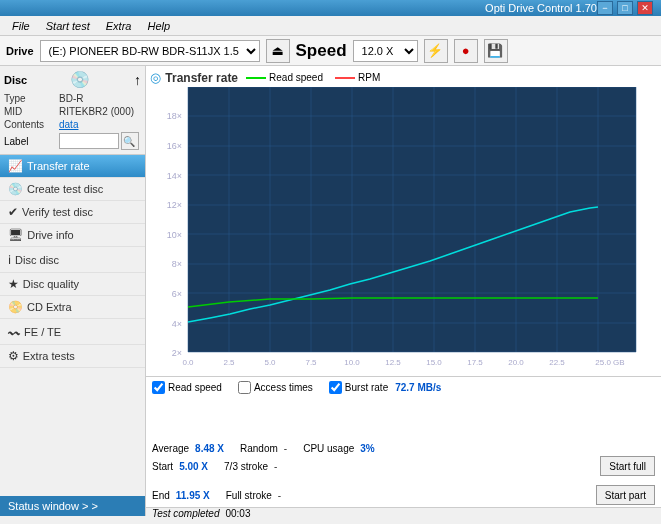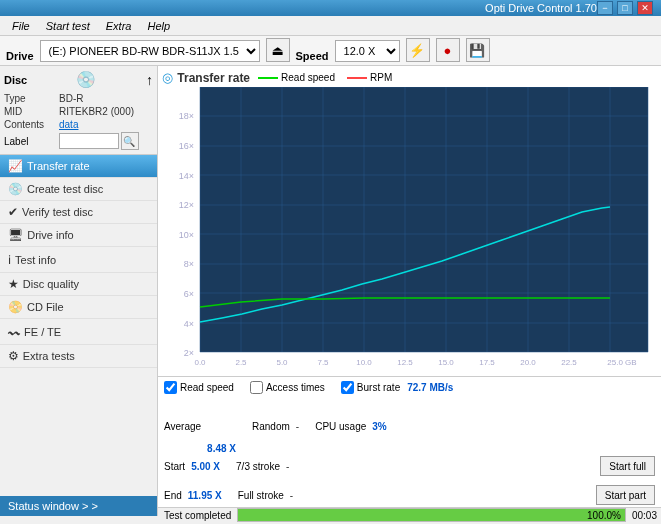--- a/index.html
+++ b/index.html
@@ -42,21 +42,21 @@
       font-size: 11px;
       cursor: pointer;
       font-style: italic;
     }
 
     
     .toolbar {
       background: #f5f5f5;
       border-bottom: 1px solid #ccc;
       display: flex;
-      align-items: flex-end;
+      align-items: center;
       padding: 3px 6px;
       height: 30px;
       gap: 6px;
     }
     .toolbar-label { font-size: 11px; font-weight: bold; }
     .drive-select {
       flex: 1;
       max-width: 220px;
       font-size: 11px;
       height: 22px;
@@ -65,39 +65,39 @@
       padding: 0 4px;
     }
     .toolbar-icon-btn {
       width: 24px; height: 24px;
       border: 1px solid #aaa;
       background: #f0f0f0;
       display: flex; align-items: center; justify-content: center;
       cursor: pointer;
       font-size: 13px;
     }
-    .speed-label { font-size: 11px; font-weight: bold; }
+    .speed-label { font-size: 17px; font-weight: bold; }
     .speed-select {
       font-size: 11px;
       height: 22px;
       border: 1px solid #aaa;
       background: white;
       padding: 0 4px;
       width: 65px;
     }
 
     
     .main-layout {
       display: flex;
       height: calc(524px - 24px - 20px - 30px);
     }
 
     
     .left-panel {
-      width: 158px;
+      width: 146px;
       background: #f0f0f0;
       border-right: 1px solid #ccc;
       display: flex;
       flex-direction: column;
       flex-shrink: 0;
     }
 
     
     .disc-section {
       padding: 4px;
@@ -238,20 +238,21 @@
       display: flex;
       align-items: center;
       height: 18px;
       background: #f0f0f0;
       border-top: 1px solid #ccc;
       font-size: 10px;
     }
     .status-text {
       padding: 0 6px;
       flex-shrink: 0;
+      font-style: italic;
     }
     .status-progress-outer {
       flex: 1;
       height: 14px;
       background: #d0d0d0;
       border: 1px solid #bbb;
       margin-right: 6px;
       position: relative;
     }
     .status-progress-inner {
@@ -340,29 +341,29 @@
     <div class="nav-item">
       <span class="nav-icon">✔</span>
       <span>Verify test disc</span>
     </div>
     <div class="nav-item">
       <span class="nav-icon">🖥</span>
       <span>Drive info</span>
     </div>
     <div class="nav-item">
       <span class="nav-icon">ℹ</span>
-      <span>Test info</span>
+      <span>Disc disc</span>
     </div>
     <div class="nav-item">
       <span class="nav-icon">★</span>
       <span>Disc quality</span>
     </div>
     <div class="nav-item">
       <span class="nav-icon">📀</span>
-      <span>CD File</span>
+      <span>CD Extra</span>
     </div>
     <div class="nav-item">
       <span class="nav-icon">〰</span>
       <span>FE / TE</span>
     </div>
     <div class="nav-item">
       <span class="nav-icon">⚙</span>
       <span>Extra tests</span>
     </div>
 
@@ -460,21 +461,21 @@
           <span>Access times</span>
         </div>
         <div class="cb-item">
           <input type="checkbox" checked="" style="">
           <span>Burst rate</span>
           <span class="burst-value">72.7 MB/s</span>
         </div>
       </div>
 
       <div style="display:flex; justify-content:space-between; align-items:center; margin-bottom:2px;">
-        <div style="display:flex; gap:6px; align-items:center; font-size:10px;">
+        <div style="display:flex; gap:6px; align-items:flex-end; font-size:10px;">
           <span>Average</span>
           <span style="color:#0055cc;font-weight:bold;margin-top:45px;">8.48 X</span>
           <span style="margin-left:10px;">Random</span>
           <span style="color:#333;">-</span>
           <span style="margin-left:10px;">CPU usage</span>
           <span style="color:#0055cc;font-weight:bold;">3%</span>
         </div>
       </div>
 
       <div style="display:flex; justify-content:space-between; align-items:center; margin-bottom:9px;">
@@ -493,22 +494,18 @@
           <span style="color:#0055cc;font-weight:bold;">11.95 X</span>
           <span style="margin-left:10px;">Full stroke</span>
           <span style="color:#333;">-</span>
         </div>
         <button class="start-btn">Start part</button>
       </div>
     </div>
 
     <div class="status-bar">
       <span class="status-text">Test completed</span>
-      <div class="status-progress-outer">
-        <div class="status-progress-inner" style="width:100%;"></div>
-        <span class="status-pct">100.0%</span>
-      </div>
       <span style="padding-right:4px;font-size:10px;">00:03</span>
     </div>
 
   </div>
 
 </div>
 
 </body></html>

